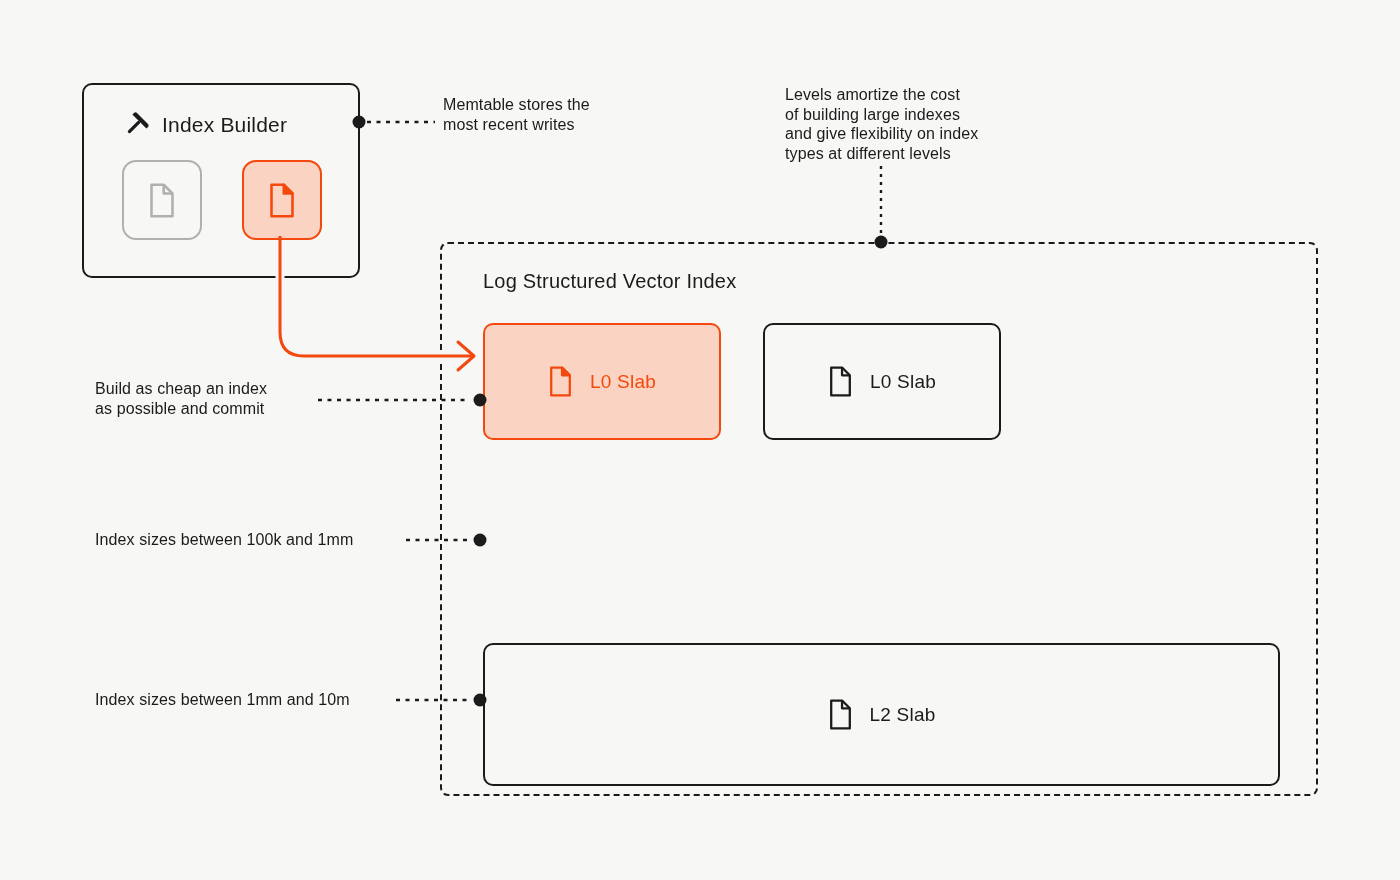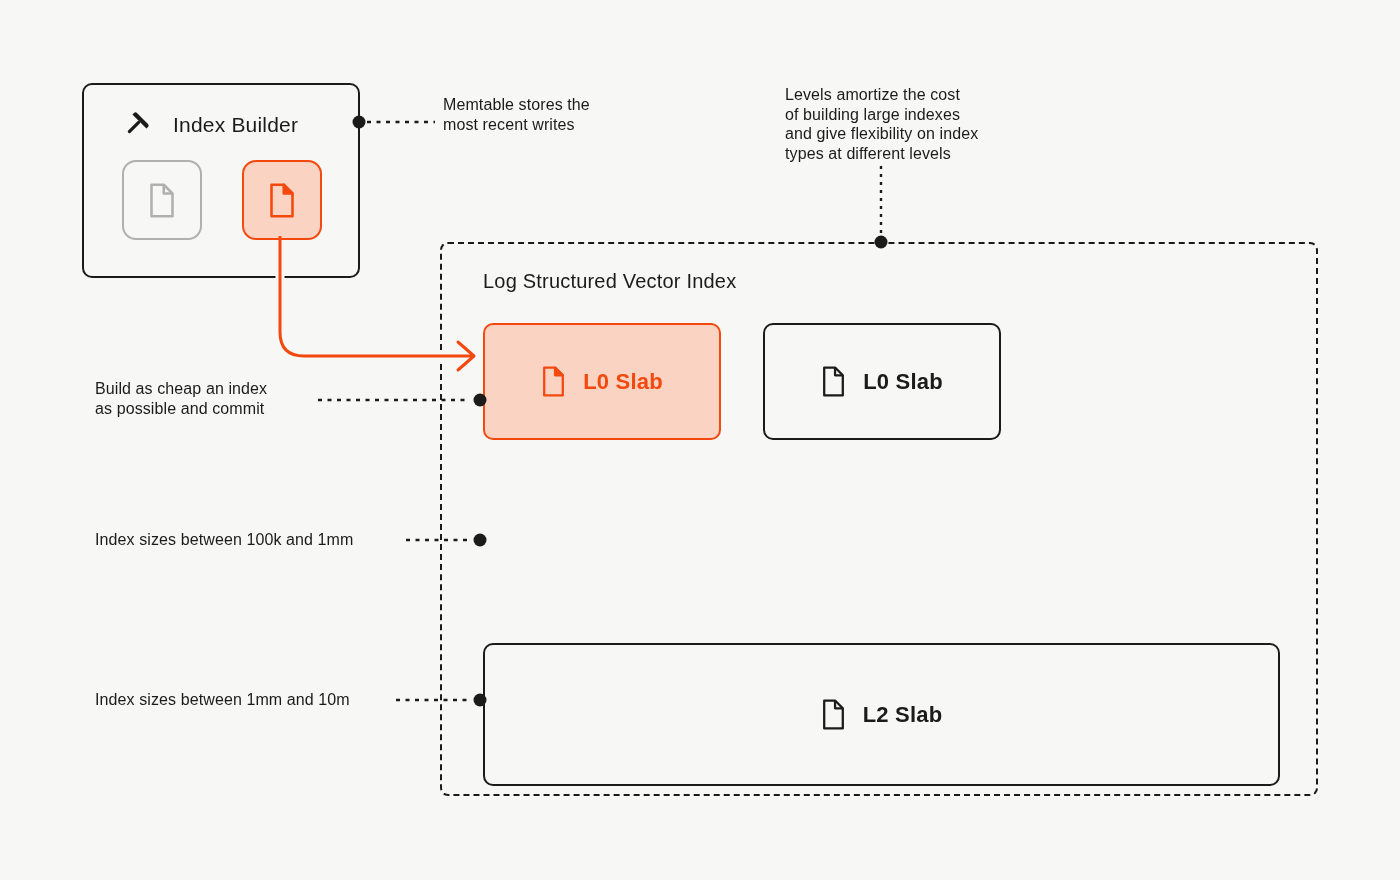--- a/index.html
+++ b/index.html
@@ -22,21 +22,21 @@
     border-radius: 10px;
     background: #f7f7f5;
     box-sizing: border-box;
   }
   .builder-head {
     position: absolute;
     left: 38px; top: 22px;
     height: 36px;
     display: flex;
     align-items: center;
-    gap: 24px;
+    gap: 13px;
   }
   .builder-title {
     font-size: 21px;
     font-weight: 500;
     letter-spacing: 0.2px;
     white-space: nowrap;
   }
   .memcell {
     position: absolute;
     top: 75px;
@@ -82,22 +82,22 @@
     border: 2px solid #1b1b1b;
     border-radius: 10px;
     display: flex;
     align-items: center;
     justify-content: center;
     gap: 17px;
     color: #1b1b1b;
     background: #f7f7f5;
   }
   .slab .slab-label {
-    font-size: 22px;
-    font-weight: 700;
+    font-size: 19px;
+    font-weight: 400;
     letter-spacing: 0.2px;
     white-space: nowrap;
   }
   .slab.highlight {
     border: 2.5px solid #f4490e;
     background: #fad3c2;
     color: #f4490e;
   }
   .slab-l0a { left: 41px;  top: 79px;  width: 238px; height: 117px; }
   .slab-l0b { left: 321px; top: 79px;  width: 238px; height: 117px; }

